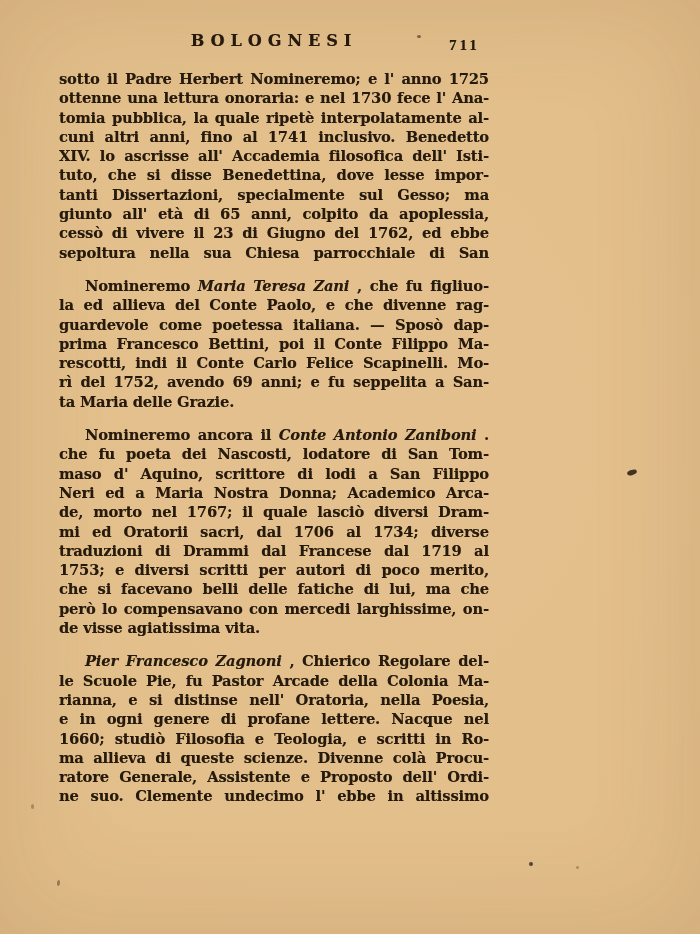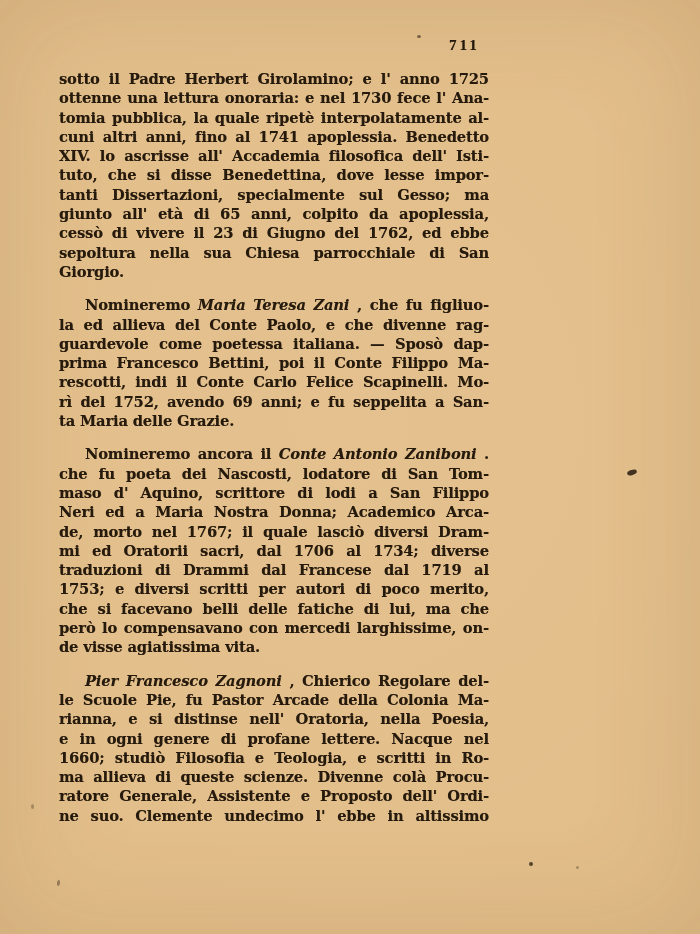--- a/index.html
+++ b/index.html
@@ -60,29 +60,30 @@
   .speck{
     position:absolute;
     background:var(--ink);
     border-radius:50%;
   }
 </style>
 </head>
 <body>
 
 <div class="paper">
+  <div class="running-head">BOLOGNESI</div>
   <div class="folio">711</div>
   <div class="text-block">
       <div class="para">
         <div class="line j">
           <span>sotto</span>
           <span>il</span>
           <span>Padre</span>
           <span>Herbert</span>
-          <span>Girolamino;</span>
+          <span>Nomineremo;</span>
           <span>e</span>
           <span>l'</span>
           <span>anno</span>
           <span>1725</span>
         </div>
         <div class="line j">
           <span>ottenne</span>
           <span>una</span>
           <span>lettura</span>
           <span>onoraria:</span>
@@ -102,21 +103,21 @@
           <span>interpolatamente</span>
           <span>al-</span>
         </div>
         <div class="line j">
           <span>cuni</span>
           <span>altri</span>
           <span>anni,</span>
           <span>fino</span>
           <span>al</span>
           <span>1741</span>
-          <span>apoplessia.</span>
+          <span>inclusivo.</span>
           <span>Benedetto</span>
         </div>
         <div class="line j">
           <span>XIV.</span>
           <span>lo</span>
           <span>ascrisse</span>
           <span>all'</span>
           <span>Accademia</span>
           <span>filosofica</span>
           <span>dell'</span>
@@ -166,21 +167,20 @@
         </div>
         <div class="line j">
           <span>sepoltura</span>
           <span>nella</span>
           <span>sua</span>
           <span>Chiesa</span>
           <span>parrocchiale</span>
           <span>di</span>
           <span>San</span>
         </div>
-        <div class="line"><span>Giorgio.</span></div>
       </div>
       <div class="para">
         <div class="line indent j">
           <span>Nomineremo</span>
           <span class="it">Maria</span>
           <span class="it">Teresa</span>
           <span class="it">Zani</span>
           <span>,</span>
           <span>che</span>
           <span>fu</span>

